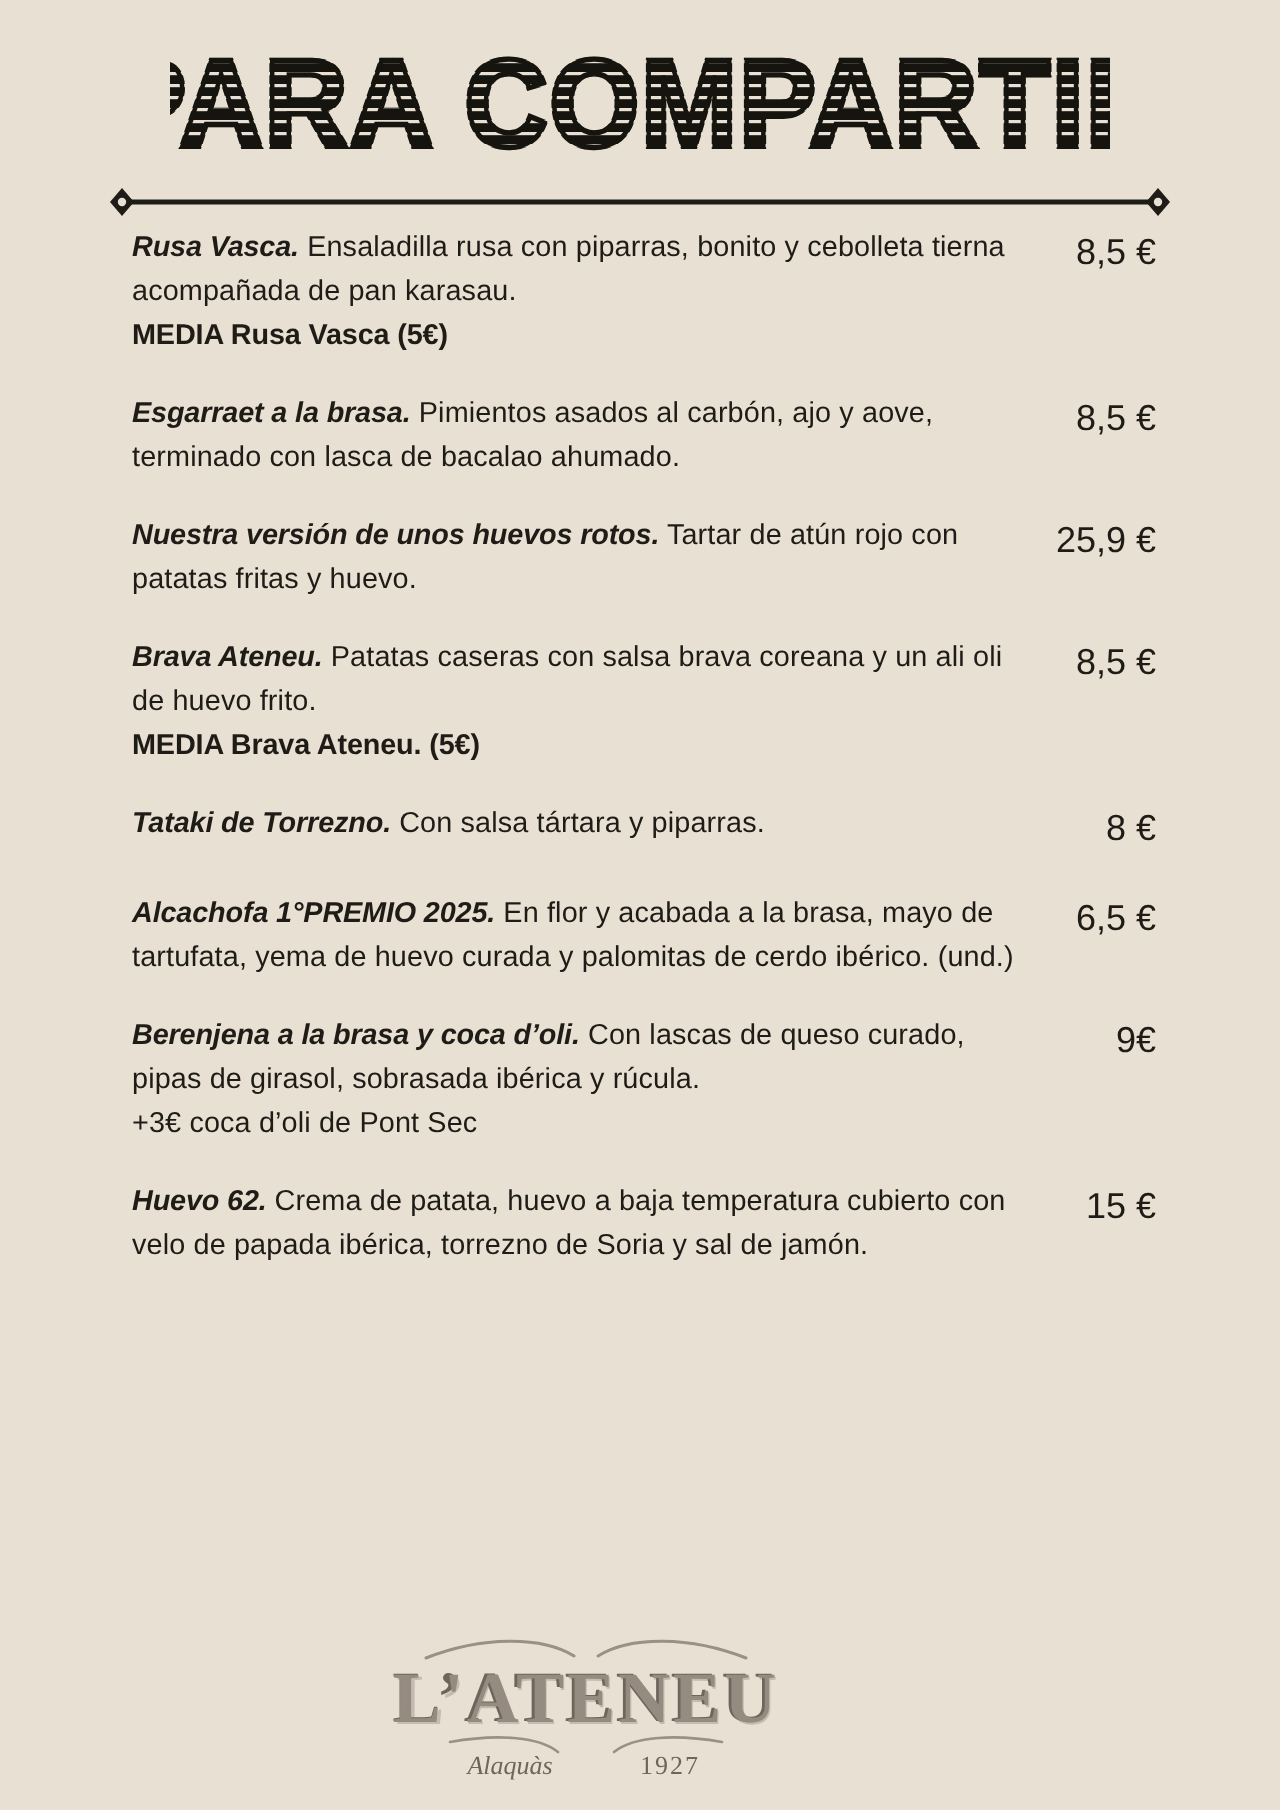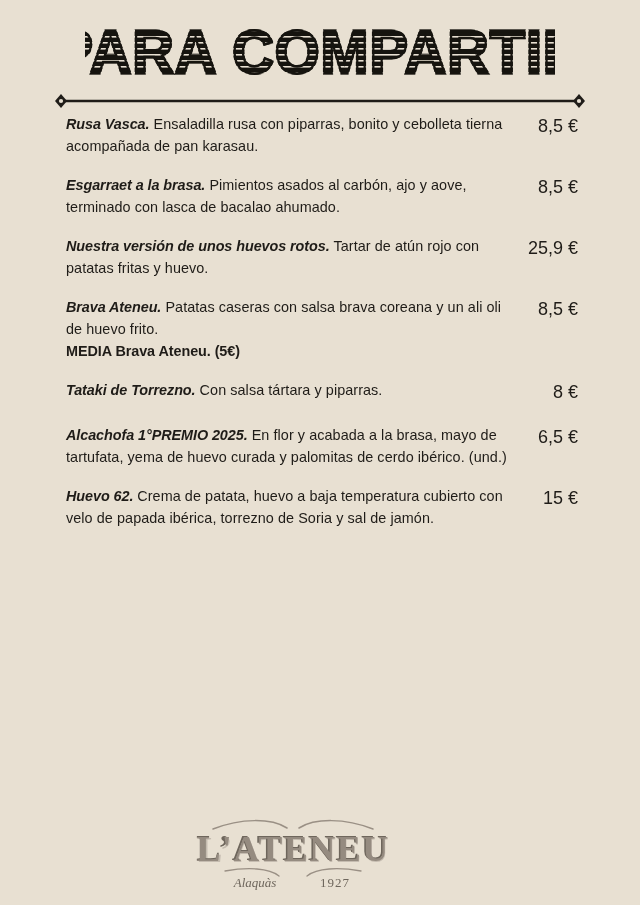--- a/index.html
+++ b/index.html
@@ -147,20 +147,21 @@
       </g>
     </svg>
   </div>
 
   <div class="menu">
 
     <div class="menu-item">
       <div class="item-text">
         <span class="item-name">Rusa Vasca.</span>
         <span>Ensaladilla rusa con piparras, bonito y cebolleta tierna acompañada de pan karasau.</span>
+        <span class="item-sub">MEDIA Rusa Vasca (5€)</span>
       </div>
       <div class="item-price">8,5 €</div>
     </div>
 
 
     <div class="menu-item">
       <div class="item-text">
         <span class="item-name">Esgarraet a la brasa.</span>
         <span>Pimientos asados al carbón, ajo y aove, terminado con lasca de bacalao ahumado.</span>
       </div>
@@ -194,20 +195,28 @@
     </div>
 
     <div class="menu-item">
       <div class="item-text">
         <span class="item-name">Alcachofa 1°PREMIO 2025.</span>
         <span>En flor y acabada a la brasa, mayo de tartufata,  yema de huevo curada y palomitas de cerdo ibérico. (und.)</span>
       </div>
       <div class="item-price">6,5 €</div>
     </div>
 
+    <div class="menu-item">
+      <div class="item-text">
+        <span class="item-name">Berenjena a la brasa y coca d’oli.</span>
+        <span>Con lascas de queso curado, pipas de girasol, sobrasada ibérica y rúcula.</span>
+        <span class="item-note">+3€ coca d’oli de Pont Sec</span>
+      </div>
+      <div class="item-price">9€</div>
+    </div>
 
     <div class="menu-item">
       <div class="item-text">
         <span class="item-name">Huevo 62. </span>
         <span>Crema de patata, huevo a baja temperatura cubierto con velo de papada ibérica, torrezno de Soria y sal de jamón.</span>
       </div>
       <div class="item-price">15 €</div>
     </div>
 
   </div>

